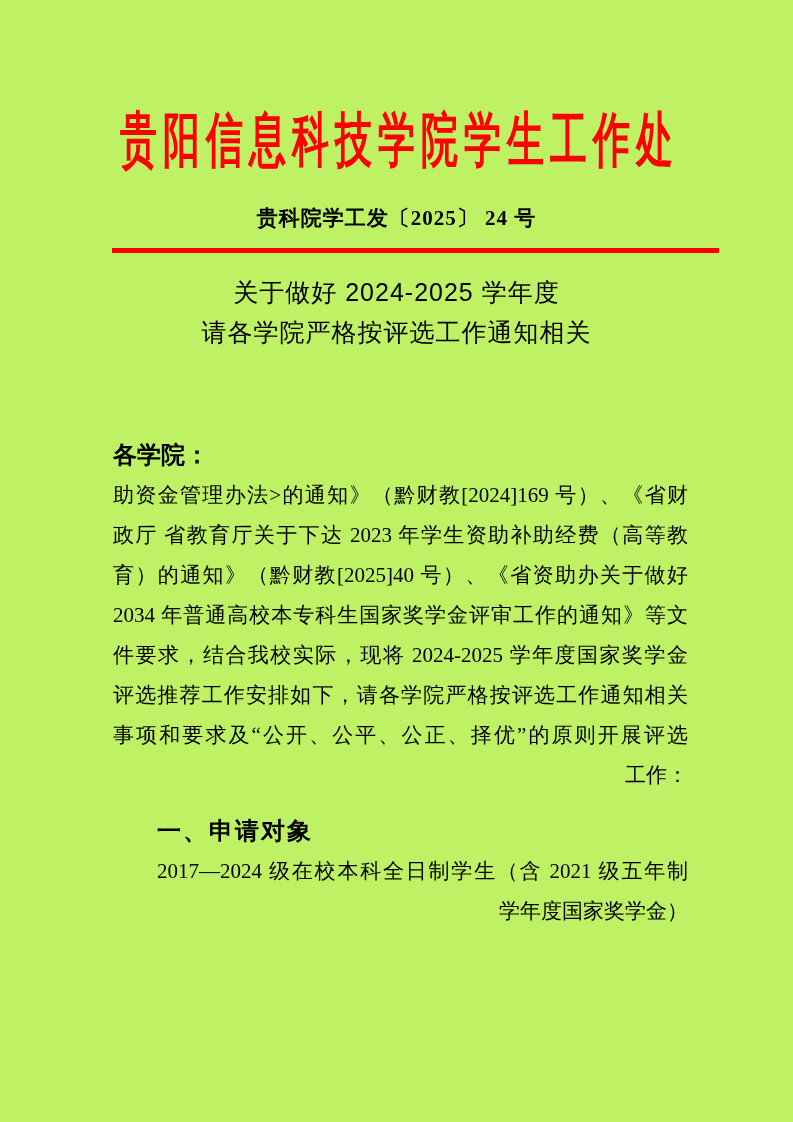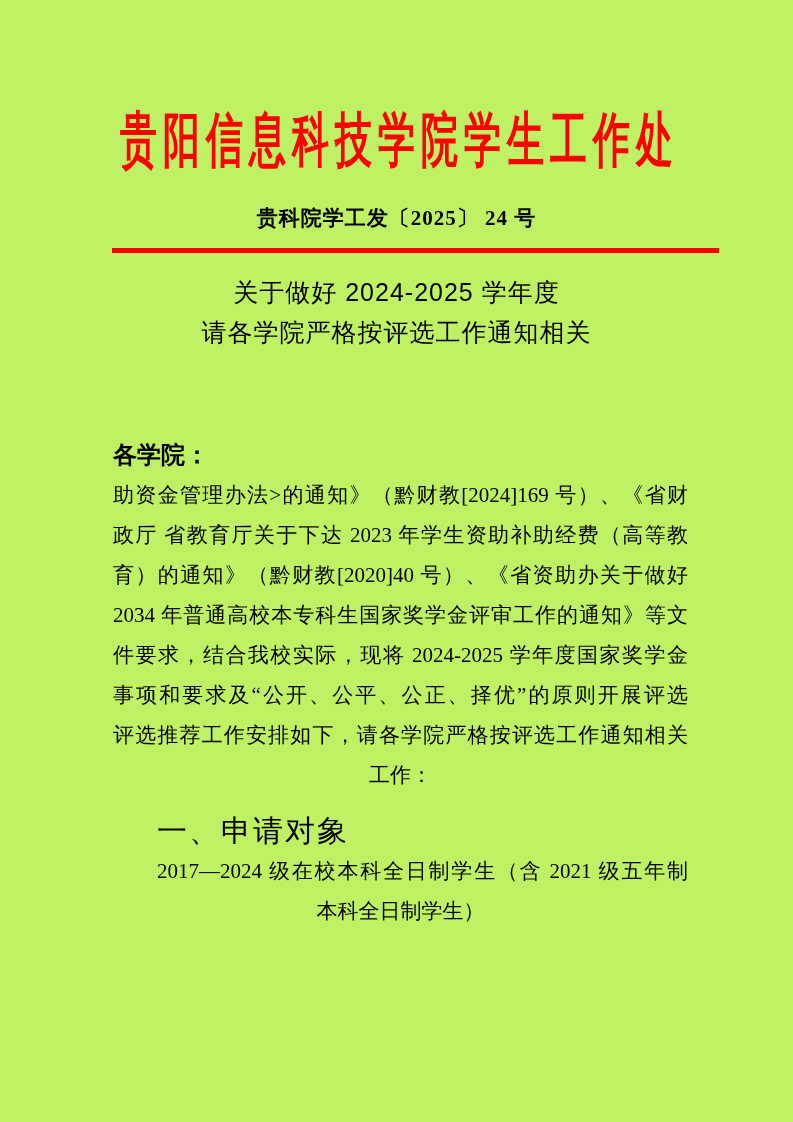--- a/index.html
+++ b/index.html
@@ -75,34 +75,34 @@
     margin-top: 23px;
   }
   .salutation {
     font-weight: bold;
     font-size: 24px;
     line-height: 40px;
     font-family: "Liberation Sans", "DejaVu Sans", sans-serif;
   }
   .line {
     line-height: 40px;
-    text-align: center;
+    text-align: right;
   }
   .line.j {
     text-align: justify;
     text-align-last: justify;
   }
   .line.indent {
     padding-left: 44px;
   }
   .section-heading {
     margin-top: 16px;
     padding-left: 44px;
-    font-weight: normal;
-    font-size: 30px;
+    font-weight: bold;
+    font-size: 24px;
     line-height: 40px;
     font-family: "Liberation Sans", "DejaVu Sans", sans-serif;
     letter-spacing: 2px;
   }
 </style>
 </head>
 <body>
 
 <div class="page">
 
@@ -116,27 +116,27 @@
     <div>关于做好 2024-2025 学年度</div>
     <div>请各学院严格按评选工作通知相关</div>
   </div>
 
   <div class="content">
 
     <div class="salutation">各学院：</div>
 
     <div class="line j">助资金管理办法&gt;的通知》（黔财教[2024]169 号）、《省财</div>
     <div class="line j">政厅 省教育厅关于下达 2023 年学生资助补助经费（高等教</div>
-    <div class="line j">育）的通知》（黔财教[2020]40 号）、《省资助办关于做好</div>
+    <div class="line j">育）的通知》（黔财教[2025]40 号）、《省资助办关于做好</div>
     <div class="line j">2034 年普通高校本专科生国家奖学金评审工作的通知》等文</div>
     <div class="line j">件要求，结合我校实际，现将 2024-2025 学年度国家奖学金</div>
+    <div class="line j">评选推荐工作安排如下，请各学院严格按评选工作通知相关</div>
     <div class="line j">事项和要求及“公开、公平、公正、择优”的原则开展评选</div>
-    <div class="line j">评选推荐工作安排如下，请各学院严格按评选工作通知相关</div>
     <div class="line">工作：</div>
 
     <div class="section-heading">一、申请对象</div>
 
     <div class="line j indent">2017—2024 级在校本科全日制学生（含 2021 级五年制</div>
-    <div class="line">本科全日制学生）</div>
+    <div class="line">学年度国家奖学金）</div>
 
   </div>
 
 </div>
 
 </body></html>

